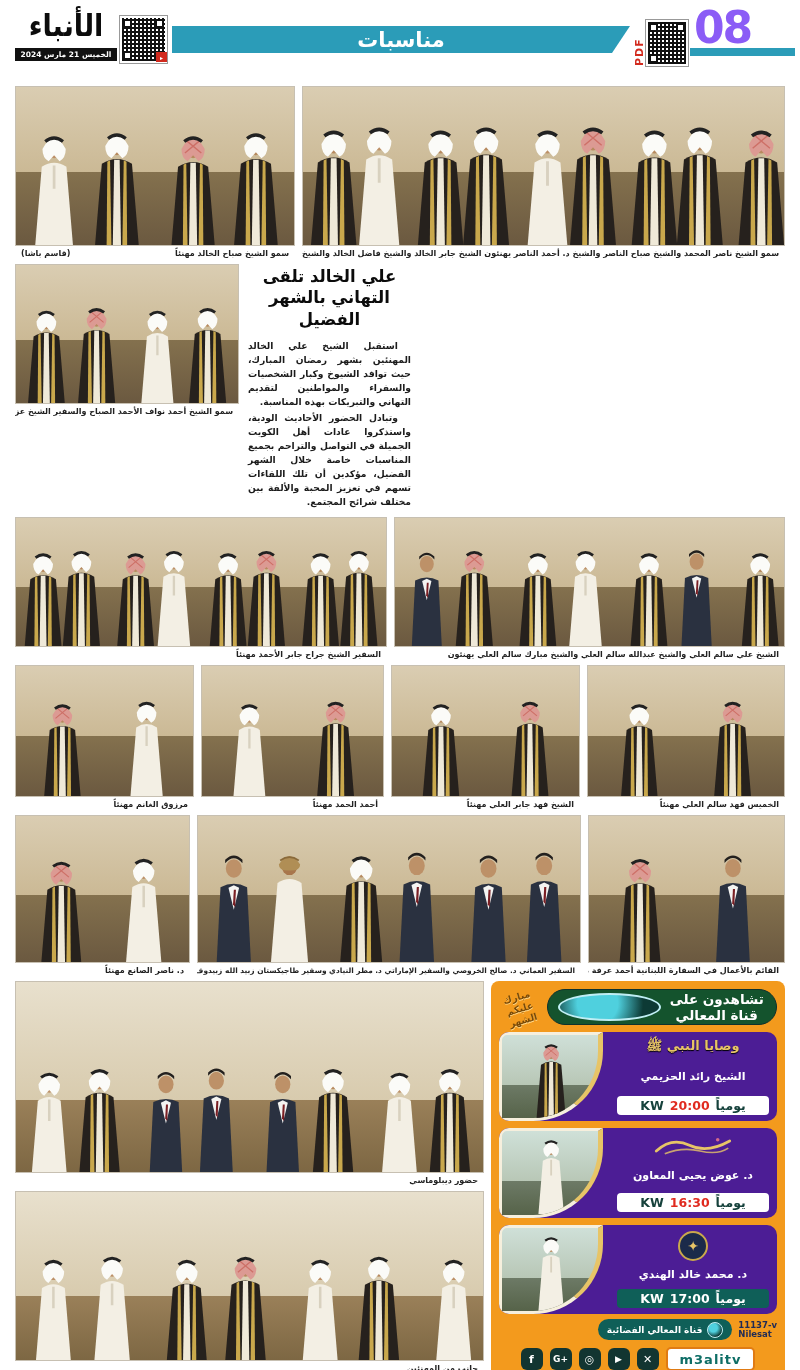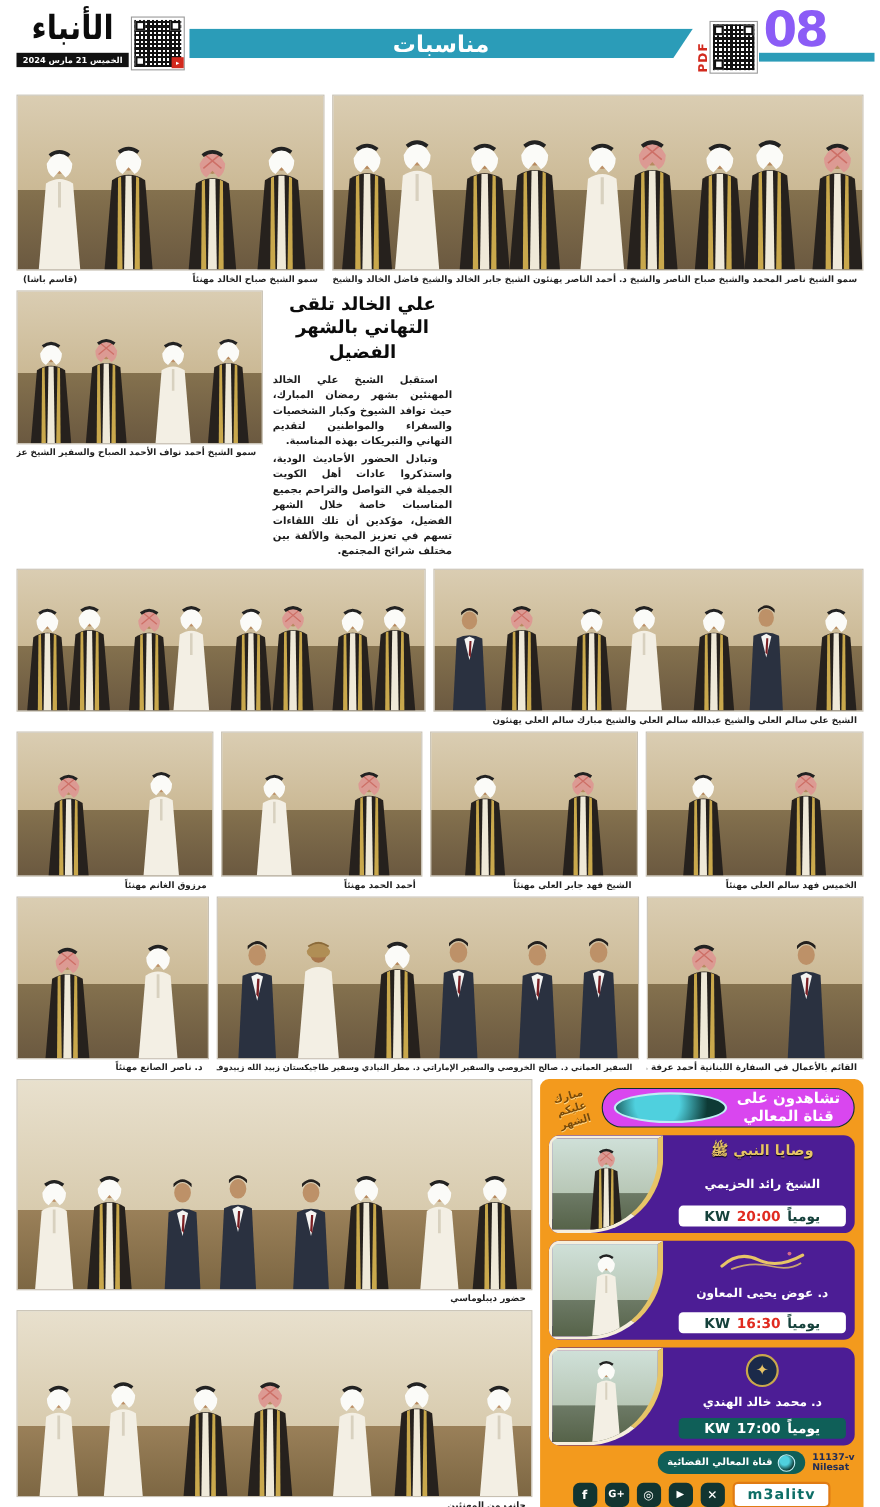--- a/index.html
+++ b/index.html
@@ -73,21 +73,21 @@
   .ad {
     width:296px; background:#f39a1d; border-radius:8px; padding:8px; position:relative;
     display:flex; flex-direction:column; gap:7px; height:398px;
   }
   .ad-greeting {
     position:absolute; left:4px; top:10px; width:50px; color:#7a4a07; font-size:9.5px; font-weight:900;
     transform:rotate(-16deg); text-align:center; direction:rtl; line-height:1.25;
     text-shadow:0 1px 0 #ffd98c;
   }
   .ad-head {
-    margin-left:48px; height:38px; background:#d946ef; border-radius:19px;
+    margin-left:48px; height:38px; background:#14532d; border-radius:19px;
     display:flex; align-items:center; gap:7px; padding:0 10px; border:1px solid #0e312d;
   }
   .chan-logo {
     width:28px; height:28px; border-radius:50%; flex:0 0 auto;
     background:radial-gradient(circle at 38% 35%, #4fd0de 0 32%, #0d3a35 72%);
     border:2px solid #bfeef4;
   }
   .ad-head span { color:#fff; font-weight:900; font-size:13.5px; direction:rtl; flex:1; text-align:center; }
   .prog { position:relative; background:#4c1d95; border-radius:10px; height:96px; overflow:hidden; }
   .prog-photo {
@@ -268,20 +268,21 @@
               <use href="#fig-bisht" x="3.8" y="26.2" width="46.6" height="105.0"></use>
               <use href="#fig-bisht" x="42.1" y="23.8" width="46.6" height="105.0"></use>
               <use href="#fig-red" x="96.3" y="26.2" width="46.6" height="105.0"></use>
               <use href="#fig-white" x="134.6" y="23.8" width="46.6" height="105.0"></use>
               <use href="#fig-bisht" x="188.8" y="26.2" width="46.6" height="105.0"></use>
               <use href="#fig-red" x="227.1" y="23.8" width="46.6" height="105.0"></use>
               <use href="#fig-bisht" x="281.3" y="26.2" width="46.6" height="105.0"></use>
               <use href="#fig-bisht" x="319.6" y="23.8" width="46.6" height="105.0"></use>
             </svg>
           </div>
+        <figcaption class="cap">السفير الشيخ جراح جابر الأحمد مهنئاً</figcaption>
       </figure>
       <figure style="width:394px">
         <div class="photo" style="height:130px">
             <svg viewBox="0 0 389 128" width="389" height="128">
               <use href="#fig-suit" x="8.5" y="26.2" width="46.6" height="105.0"></use>
               <use href="#fig-red" x="56.0" y="23.8" width="46.6" height="105.0"></use>
               <use href="#fig-bisht" x="119.6" y="26.2" width="46.6" height="105.0"></use>
               <use href="#fig-white" x="167.2" y="23.8" width="46.6" height="105.0"></use>
               <use href="#fig-bisht" x="230.7" y="26.2" width="46.6" height="105.0"></use>
               <use href="#fig-suit" x="278.3" y="23.8" width="46.6" height="105.0"></use>

